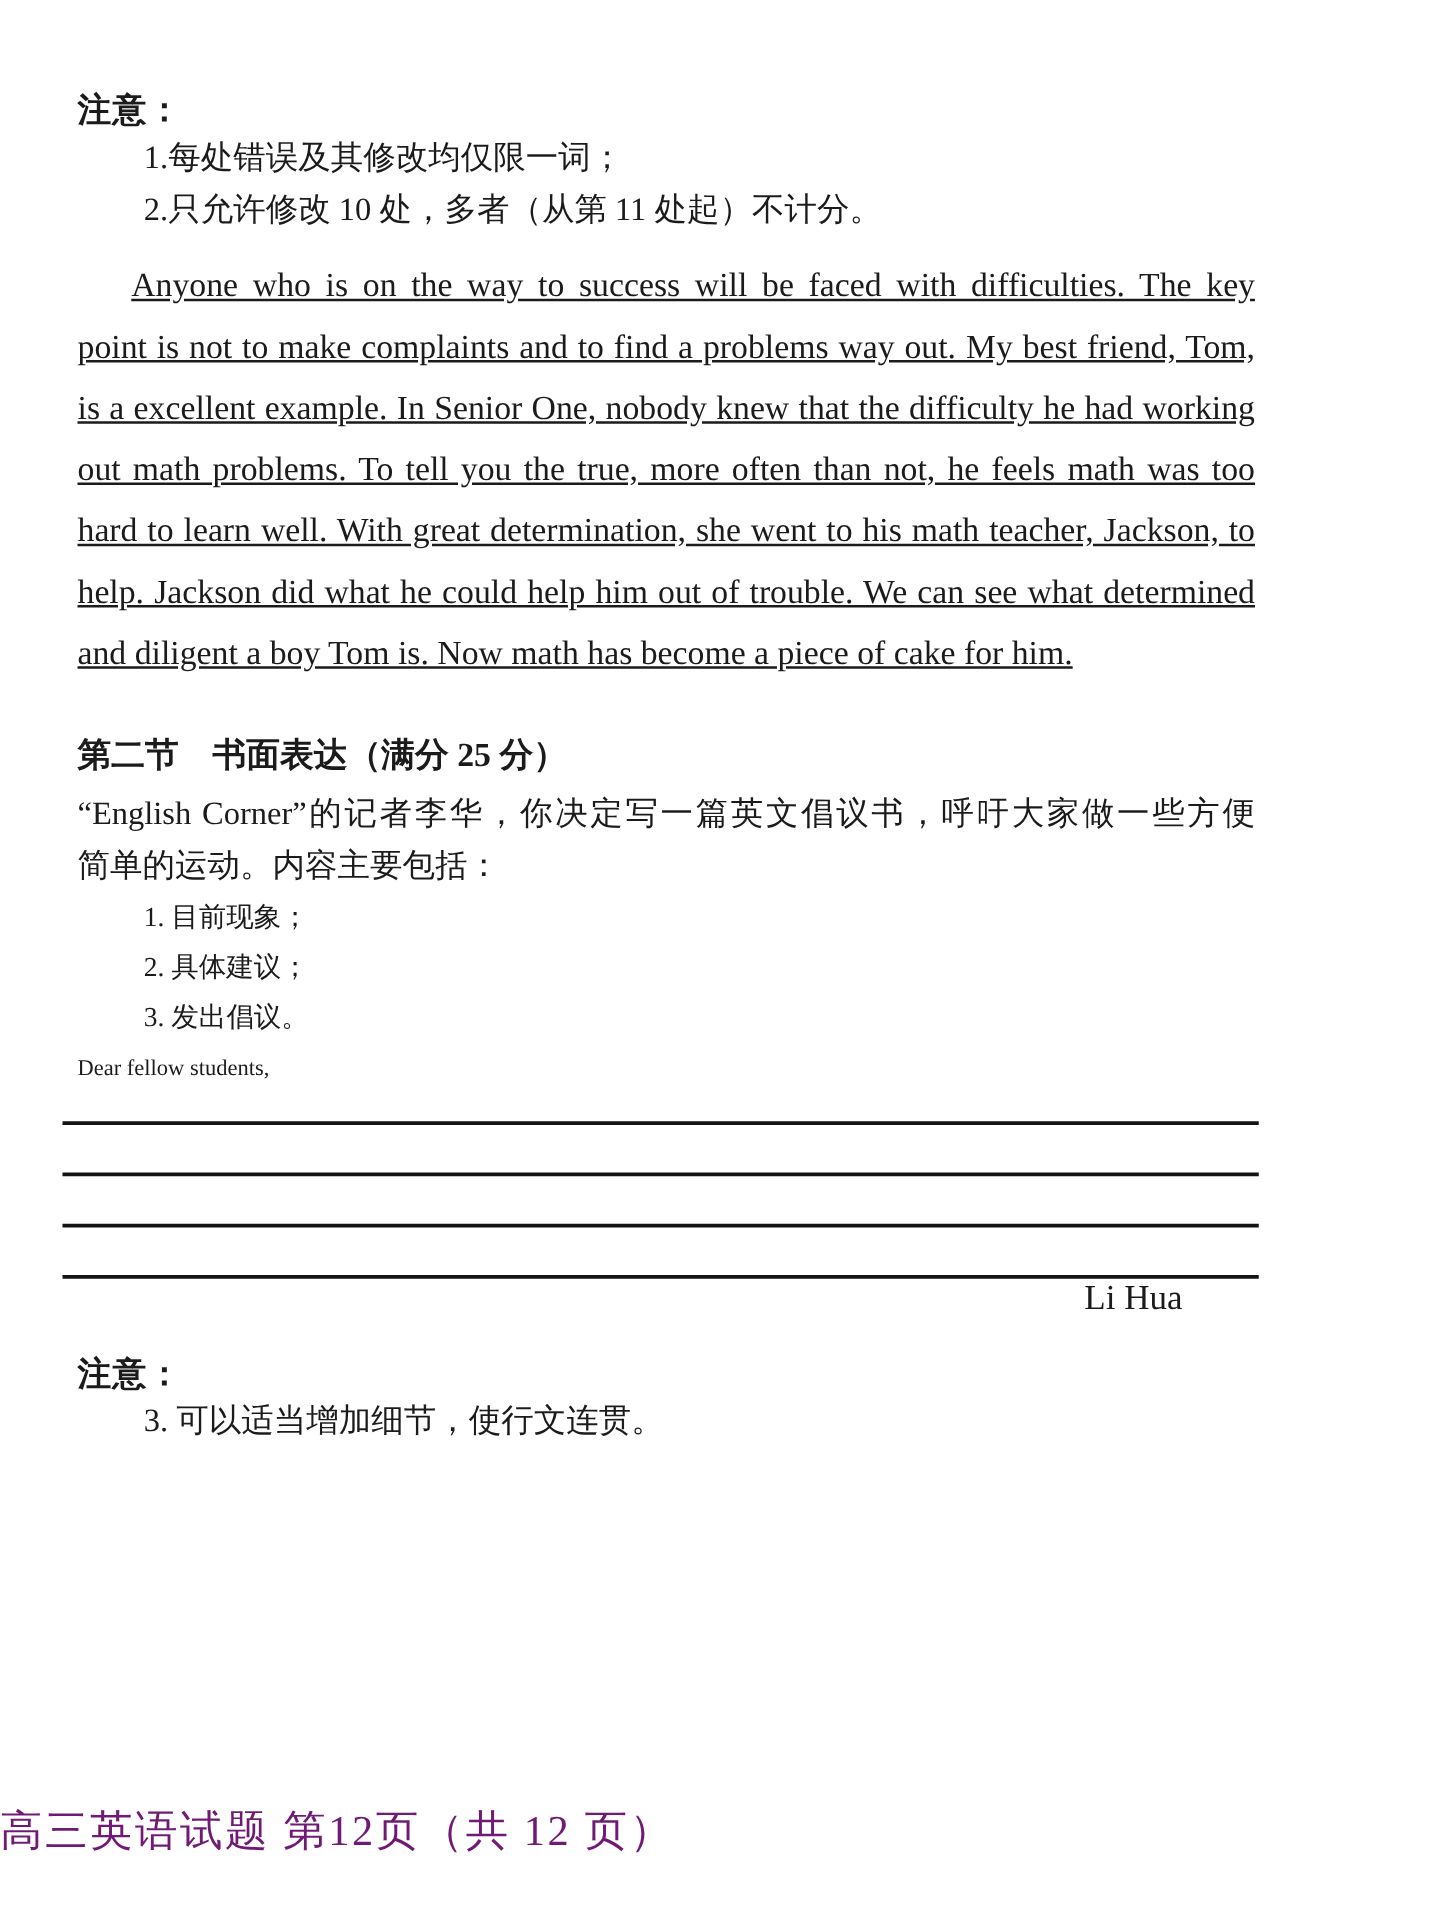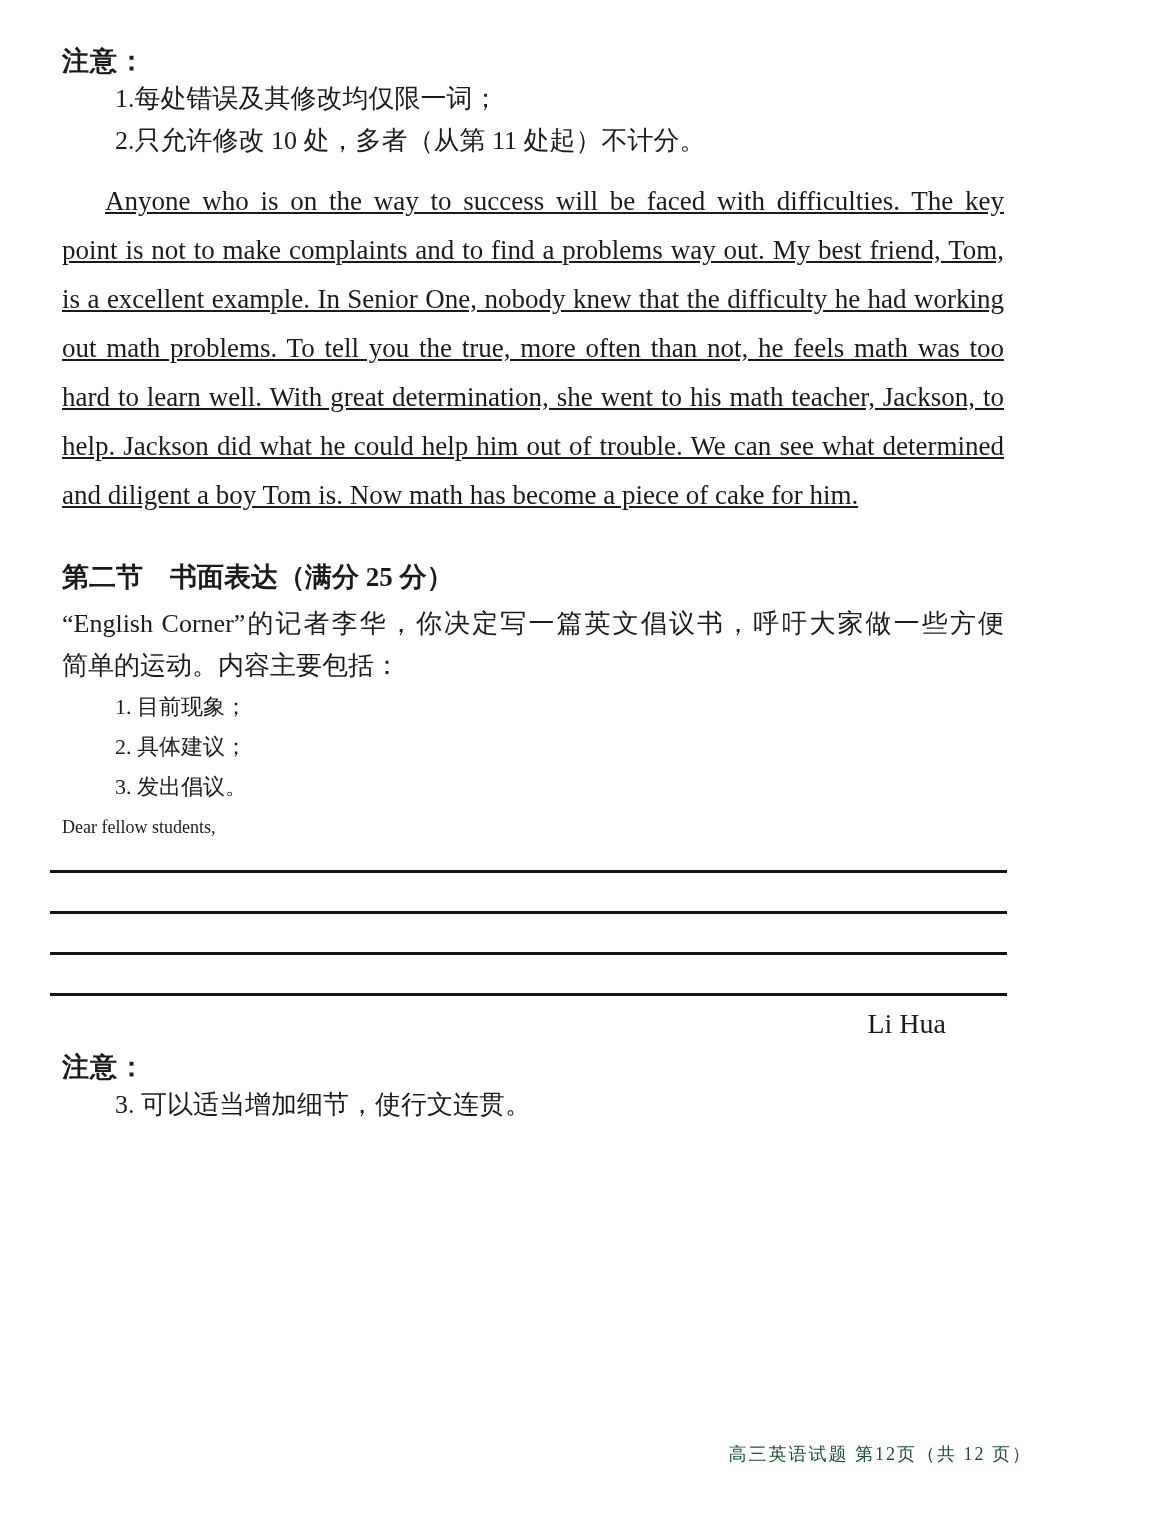--- a/index.html
+++ b/index.html
@@ -20,20 +20,21 @@
     padding: 44px 158px 0 62px;   
     width: 942px;
     box-sizing: content-box;
   }
   
   .notice-title {
     font-size: 27px;
     font-weight: bold;
     line-height: 34px;
     letter-spacing: 1px;
+    margin-top: 27px;
   }
   .notice-item {
     font-size: 26px;
     line-height: 42px;
     padding-left: 53px;
   }
   
   .passage {
     margin-top: 15px;
   }
@@ -88,39 +89,38 @@
     margin-left: -12px;   
     width: 957px;
   }
   .rule {
     height: 3px;
     background: #141414;
   }
   .rule:first-child { margin-top: 24px; }
   .rule + .rule { margin-top: 38px; }
   .signature {
-    margin-top: 12px;
     font-size: 28px;
     line-height: 32px;
     text-align: right;
     padding-right: 58px;
   }
   
   .notice-bottom {
     margin-top: 10px;
   }
   
   .footer {
     position: absolute;
     top: 1442px;
     left: 0;
     width: 1032px;       
-    text-align: right;
-    font-size: 18px;
-    color: #14532d;
+    text-align: left;
+    font-size: 34px;
+    color: #701a75;
     letter-spacing: 2px;
   }
 </style>
 </head>
 <body>
 
 <div class="page">
   <div class="content">
 
     <section>

